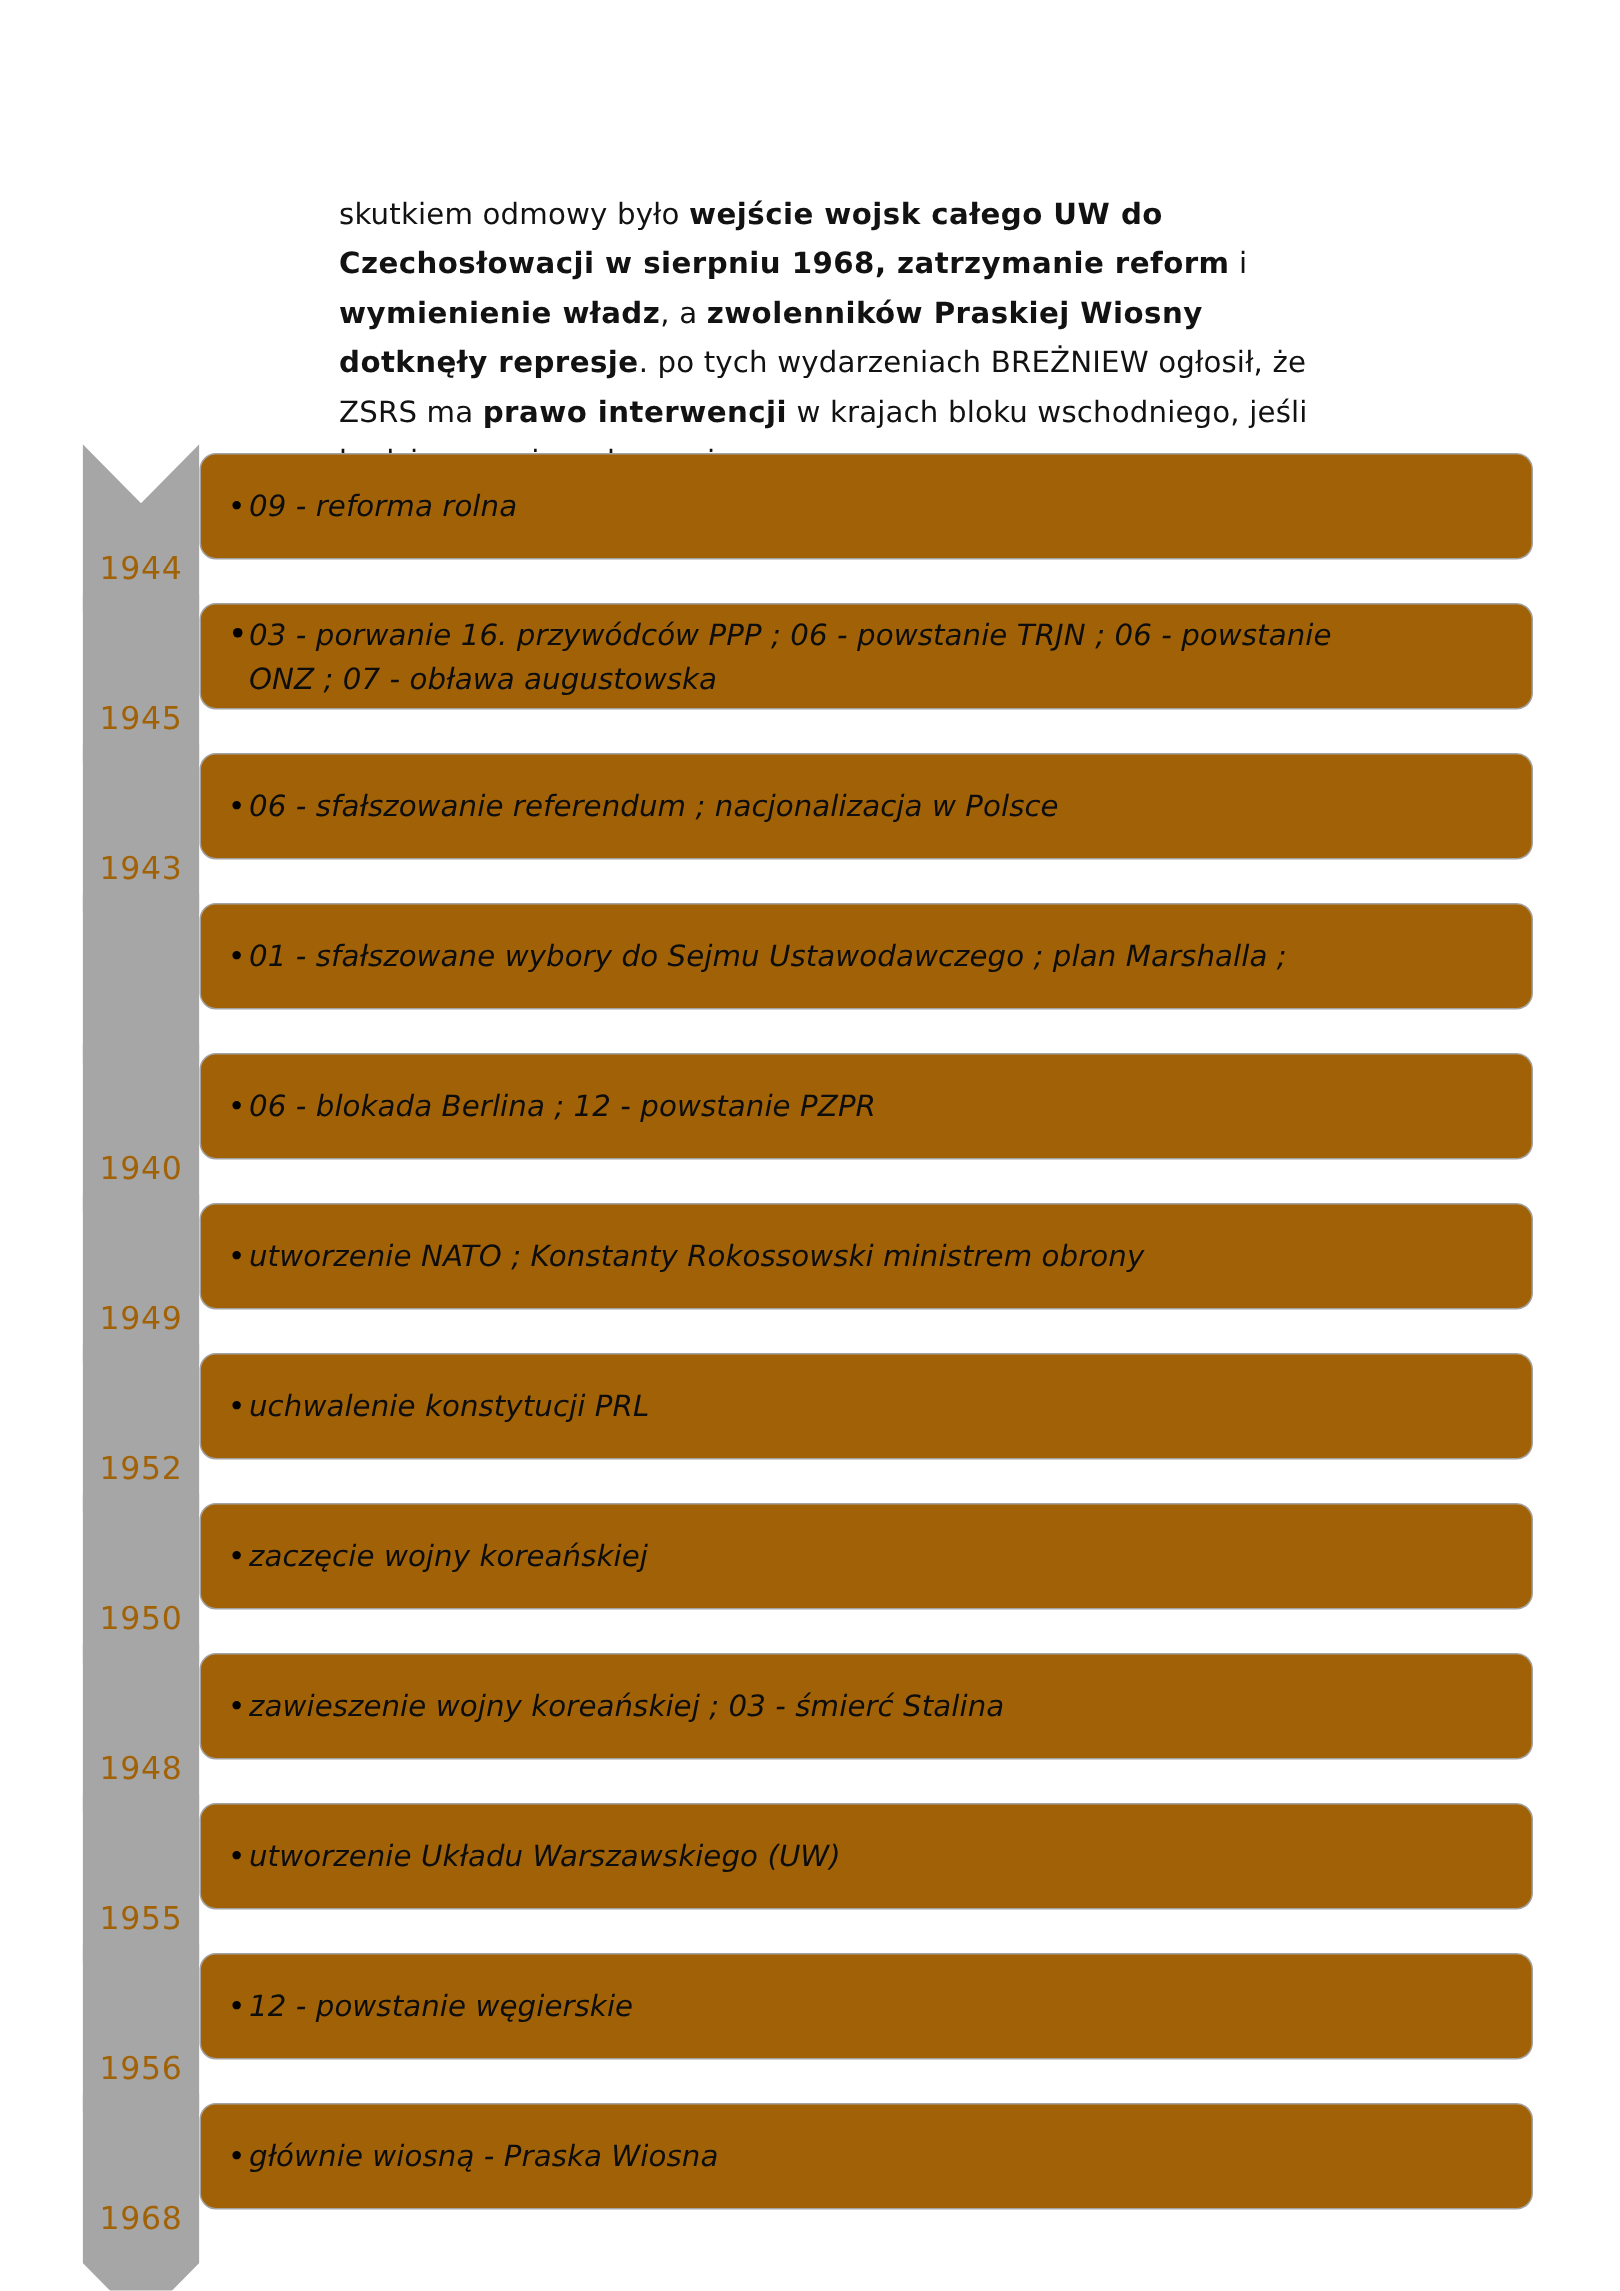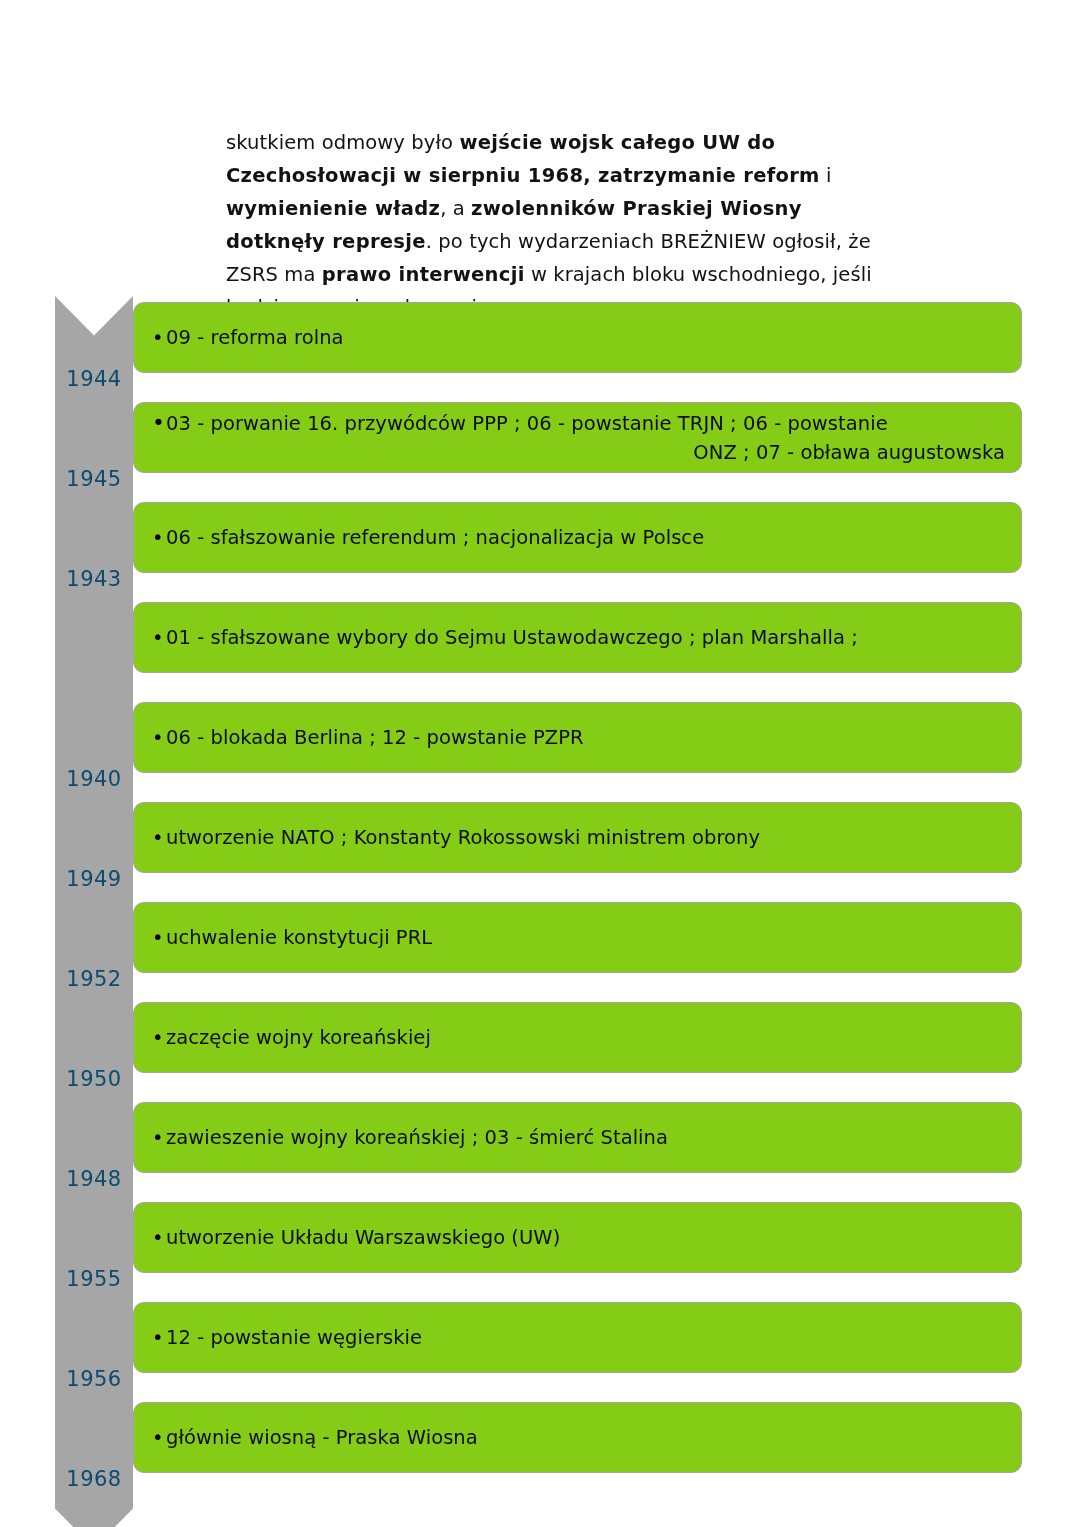--- a/index.html
+++ b/index.html
@@ -60,43 +60,44 @@
   }
   .chev-year {
     position: absolute;
     left: 55px;
     top: 0px;
     width: 78px;
     height: 152px;
     display: flex;
     align-items: center;
     justify-content: center;
-    color: #0c4a6e;
+    color: #a16207;
     font-size: 21px;
     font-family: "DejaVu Sans", sans-serif;
     letter-spacing: 0.5px;
     z-index: 3;
     padding-top: 14px;
     box-sizing: border-box;
   }
 
   
   .card {
     position: absolute;
     left: 133px;
     top: 6px;
     width: 889px;
     height: 71px;
     box-sizing: border-box;
-    background: #84cc16;
+    background: #a16207;
     border: 1.4px solid #a3a3a3;
     border-radius: 11px;
     z-index: 2;
     display: flex;
     align-items: center;
+    font-style: italic;
   }
   .card-text {
     display: block;
     padding: 0 16px 0 18px;
     font-size: 19.5px;
     line-height: 29px;
     color: #0d0d0d;
     font-family: "DejaVu Sans", sans-serif;
     letter-spacing: 0.05px;
     width: 100%;
@@ -110,21 +111,20 @@
   }
   .card-text.big-bullet .bullet {
     font-size: 22px;
   }
   .card-text .txt {
     display: inline;
   }
   .card-text .cont {
     display: block;
     padding-left: 14px;
-    text-align: right;
   }
 </style>
 </head>
 <body>
 
 <div id="intro-paragraph"><span>skutkiem odmowy było </span><span class="b">wejście wojsk całego UW do Czechosłowacji w sierpniu 1968, zatrzymanie reform</span><span> i </span><span class="b">wymienienie władz</span><span>, a </span><span class="b">zwolenników Praskiej Wiosny dotknęły represje</span><span>. po tych wydarzeniach BREŻNIEW ogłosił, że ZSRS ma </span><span class="b">prawo interwencji</span><span> w krajach bloku wschodniego, jeśli będzie zagrożony komunizm.</span></div>
 
 <div id="timeline">
     <div class="timeline-row">
       <div class="chev"></div>

